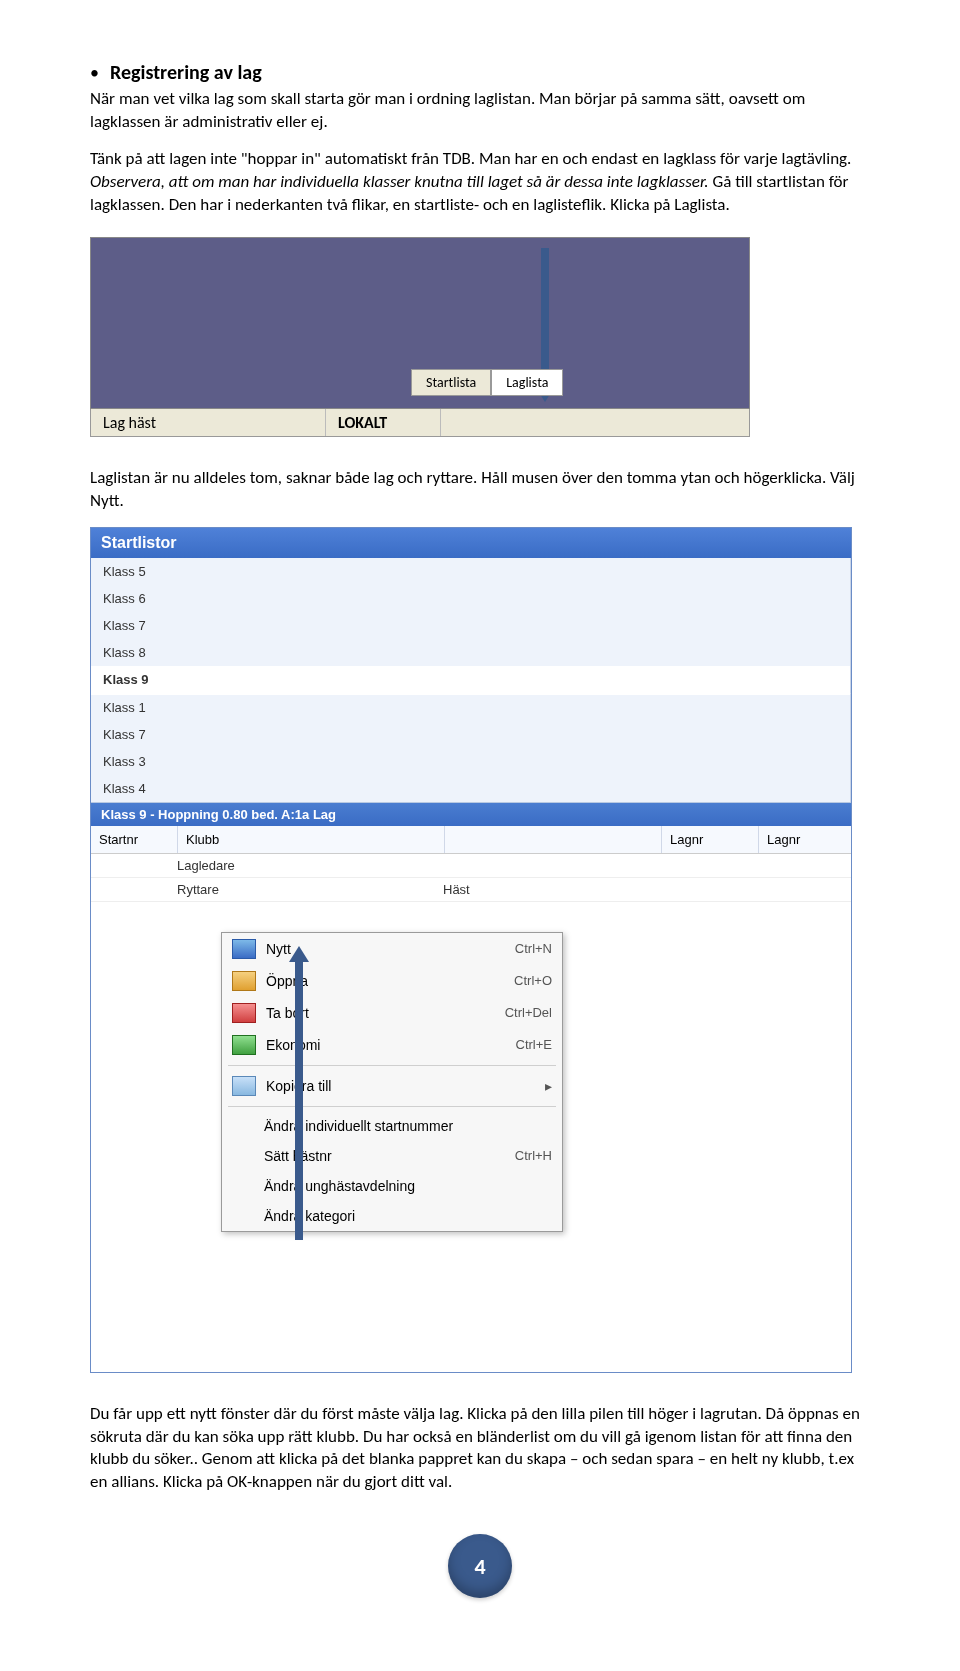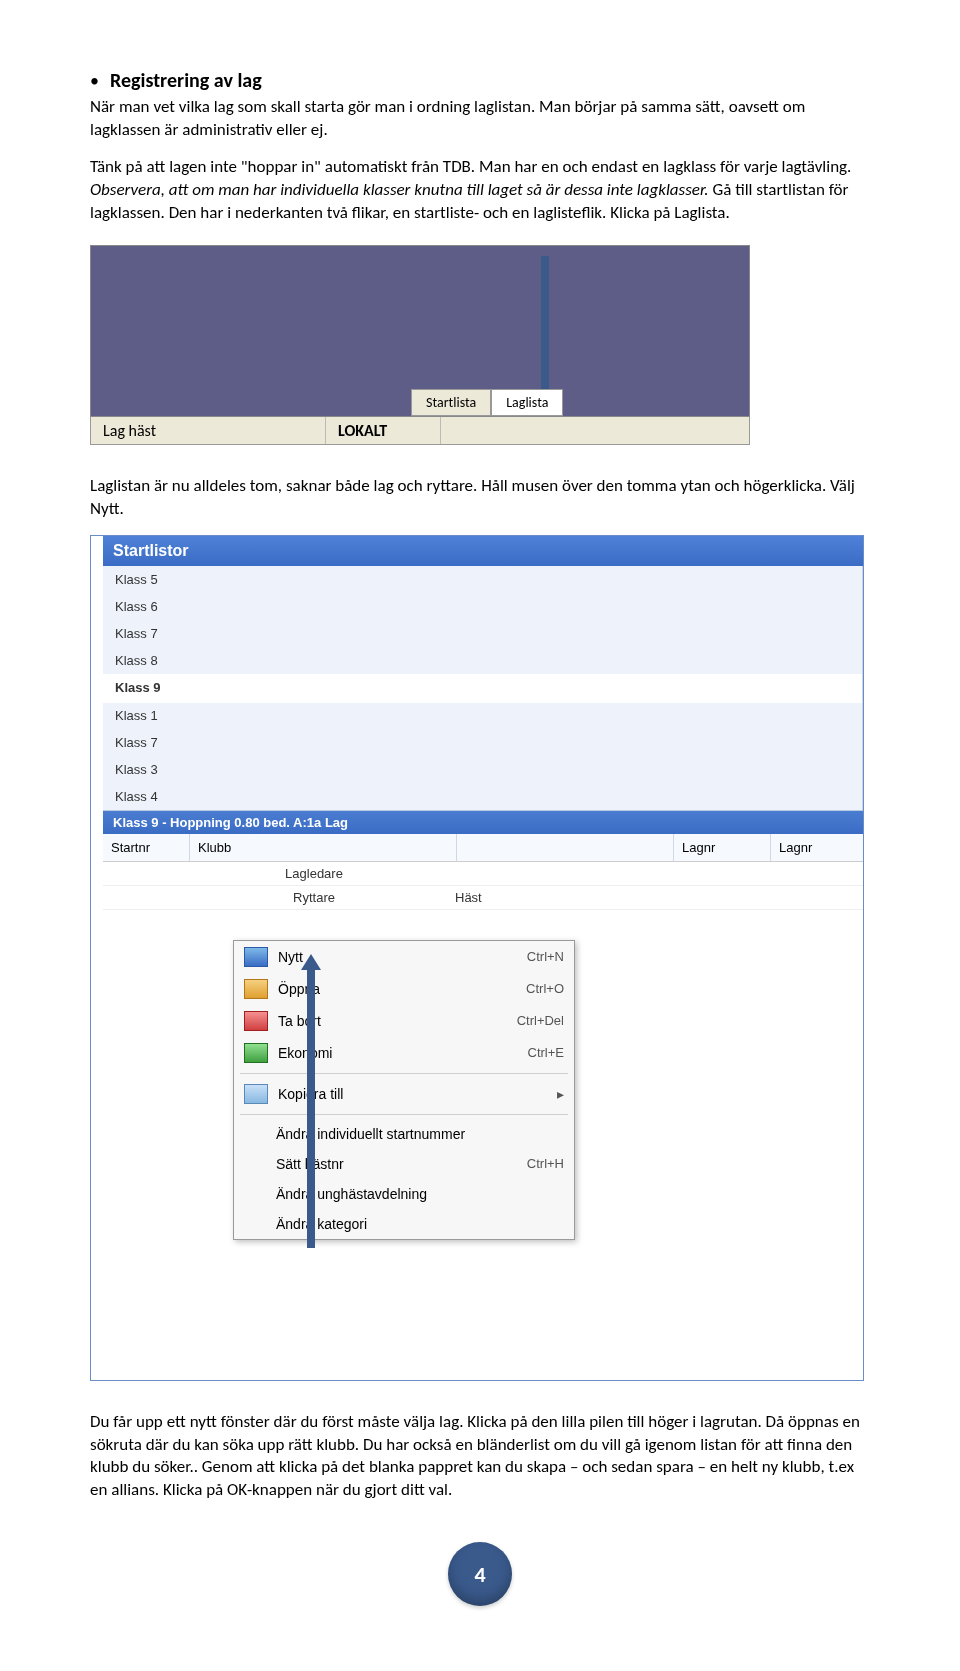--- a/index.html
+++ b/index.html
@@ -6,21 +6,21 @@
     font-family: Calibri, Arial, sans-serif;
     background: #ffffff;
     margin: 0;
     padding: 60px 90px 40px 90px;
     color: #000;
     width: 780px;
   }
   h2.heading {
     font-size: 20px;
     font-weight: bold;
-    margin: 8px 0 4px 0;
+    margin: 0 0 4px 0;
   }
   .bullet-row {
     display: flex;
     align-items: baseline;
   }
   .bullet-dot {
     width: 20px;
     font-size: 18px;
     line-height: 1;
   }
@@ -54,21 +54,21 @@
     content: "";
     position: absolute;
     left: -6px;
     bottom: -14px;
     border-left: 10px solid transparent;
     border-right: 10px solid transparent;
     border-top: 16px solid #3a5a8c;
   }
   .shot1-tabs {
     position: absolute;
-    bottom: 0;
+    bottom: 12px;
     left: 320px;
     display: flex;
     background: #ece9d8;
   }
   .shot1-tab {
     border: 1px solid #999;
     padding: 4px 14px;
     font-size: 14px;
     background: #ece9d8;
   }
@@ -87,21 +87,20 @@
   }
 
   
   .shot2 {
     width: 760px;
     border: 1px solid #6a8cc7;
     margin: 14px 4px 30px 0;
     font-family: Tahoma, Arial, sans-serif;
     font-size: 14px;
     background: #fff;
-    padding-left: 12px;
   }
   .shot2-title {
     background: linear-gradient(#4f81d8, #3a6cc5);
     color: #fff;
     font-weight: bold;
     padding: 6px 10px;
     font-size: 16px;
   }
   .shot2-klasstabs {
     display: flex;
@@ -144,21 +143,21 @@
   .c-lagnr { width: 80px; }
   .c-plats { flex: 1; border-right: none; }
   .shot2-subrow {
     display: flex;
     font-size: 13px;
     color: #333;
     padding-left: 78px;
     border-bottom: 1px solid #eee;
   }
   .shot2-subrow span { padding: 4px 8px; }
-  .shot2-subrow .left { width: 250px; text-align: center; }
+  .shot2-subrow .left { width: 250px; }
   .shot2-subrow .right { width: 200px; }
 
   .shot2-body { position: relative; height: 470px; }
   .context-menu {
     position: absolute;
     top: 30px;
     left: 130px;
     width: 340px;
     background: #f7f7f7;
     border: 1px solid #9a9a9a;

